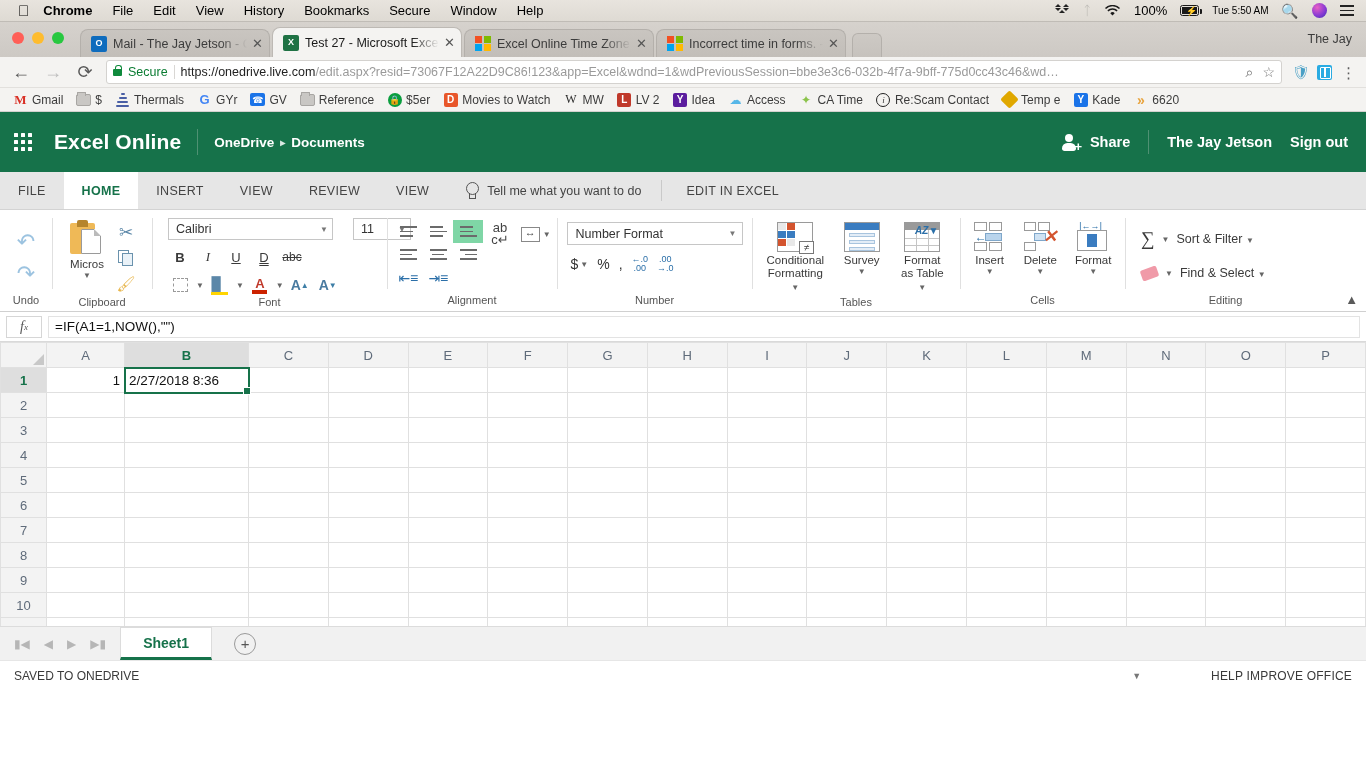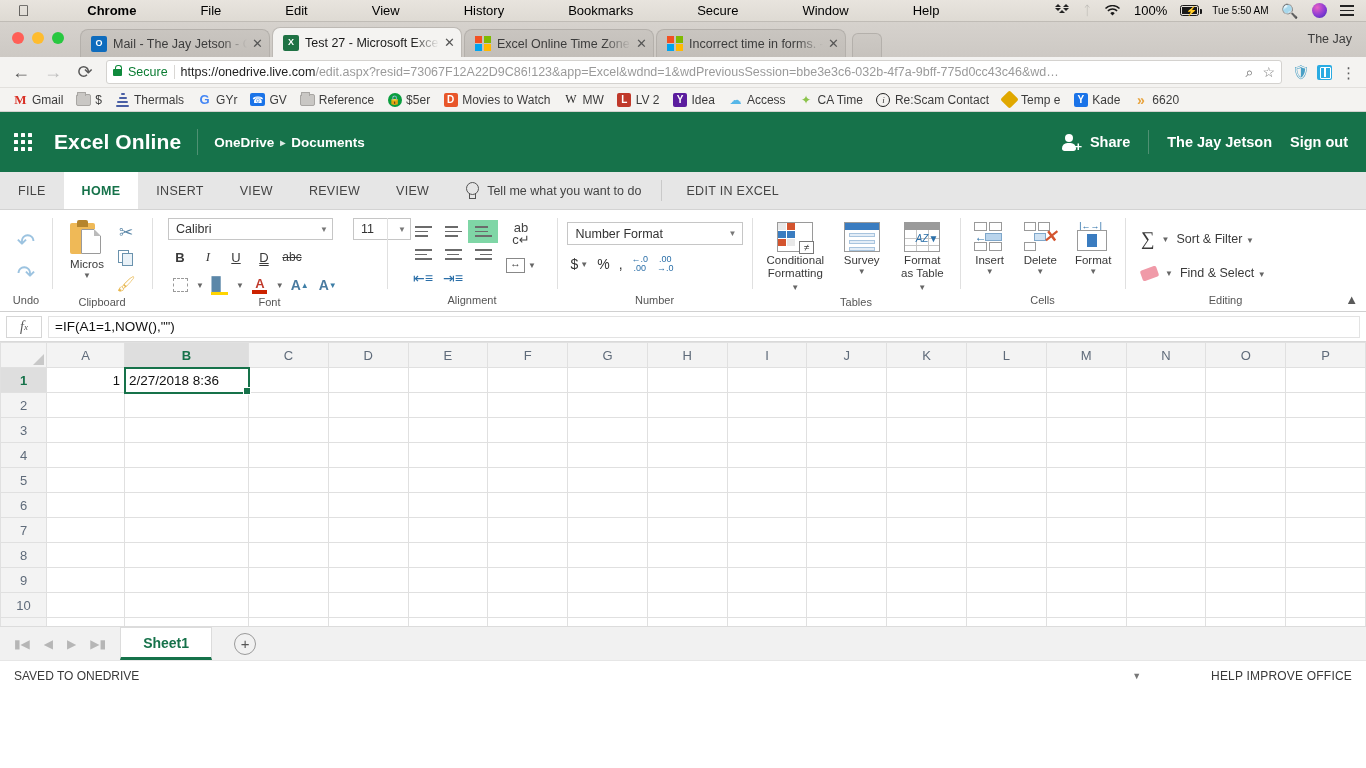--- a/index.html
+++ b/index.html
@@ -13,21 +13,21 @@
   
   .mac-menubar {
     height: 22px;
     background: linear-gradient(to bottom,#e8e4de 0%, #dedad3 100%);
     display: flex; align-items: center;
     font-size: 13px; color: #000;
     border-bottom: 1px solid #c0bcb6;
     padding: 0 8px;
   }
   .apple-logo { font-size: 15px; margin: 0 14px 0 10px; line-height: 1; }
-  .mac-menubar .mi { margin-right: 20px; white-space: nowrap; margin-left: 44px; }
+  .mac-menubar .mi { margin-right: 20px; white-space: nowrap; }
   .mac-menubar .mi.bold { font-weight: bold; }
   .mac-right { margin-left: auto; display: flex; align-items: center; gap: 13px; padding-right: 4px;}
   .mac-right .clock { font-size: 10px; }
   .dropbox-ic { width: 15px; height: 14px; position: relative; }
   .dropbox-ic i {
     position: absolute; width: 0; height: 0;
     border-left: 3.6px solid transparent; border-right: 3.6px solid transparent;
   }
   .dropbox-ic i.a { border-bottom: 3.4px solid #222; top:0; left:0; }
   .dropbox-ic i.b { border-bottom: 3.4px solid #222; top:0; left:7.4px; }
@@ -231,21 +231,21 @@
   
   .cf-ic{width:36px;height:30px;position:relative;border:1.3px solid #9a9a9a;background:#fff;}
   .cf-ic .c{position:absolute;width:8px;height:7px;}
   .tbl-ic{width:36px;height:30px;border:1.3px solid #9a9a9a;background:#fff;position:relative;}
   .tbl-ic .hd{position:absolute;left:0;right:0;top:0;height:7px;background:#3a7cc0;}
   .tbl-ic .ln{position:absolute;left:4px;right:4px;height:4px;background:#e3edf7;border:1px solid #a8c4de;}
   .fat-ic{width:36px;height:30px;border:1.3px solid #9a9a9a;background:#fff;position:relative;}
   .fat-ic .hd{position:absolute;left:0;right:0;top:0;height:7px;background:#9a9a9a;}
   .fat-ic .v{position:absolute;top:7px;bottom:0;width:1px;background:#c5c5c5;}
   .fat-ic .h{position:absolute;left:0;right:0;height:1px;background:#c5c5c5;}
-  .az{position:absolute;right:1px;bottom:8px;font-size:10px;color:#2b6fa8;font-weight:normal;line-height:9px;text-align:center;}
+  .az{position:absolute;right:1px;bottom:16px;font-size:10px;color:#2b6fa8;font-weight:bold;line-height:9px;text-align:center;}
   
   .cellic{width:32px;height:30px;position:relative;}
   .cellic .bx{position:absolute;border:1.2px solid #9a9a9a;background:#fff;}
   .sigma{font-size:19px;color:#3a3a3a;font-family:"Liberation Serif",serif;}
   .eraser{width:17px;height:11px;background:#f09aa8;border-radius:2px;transform:rotate(-20deg);}
   .editrow{display:flex;align-items:center;gap:7px;height:30px;}
   .editlbl{font-size:12.5px;color:#3a3a3a;cursor:pointer;}
   .collapse-rib{position:absolute;right:8px;bottom:4px;font-size:13px;color:#5a5a5a;cursor:pointer;}
 
   
@@ -676,21 +676,21 @@
               <i></i>
             </span>
           </span>
         <span class="align-cell">
             <span style="color:#2b6fa8;font-size:14px">⇤≡</span>
           </span>
         <span class="align-cell">
             <span style="color:#2b6fa8;font-size:14px">⇥≡</span>
           </span>
       </div>
-      <div style="display:flex;flex-direction:column;gap:12px;padding-top:2px">
+      <div style="display:flex;flex-direction:row;gap:12px;padding-top:2px">
         <span class="wrap-ic"><span>ab<br>c↵</span></span>
         <span style="display:flex;align-items:center;gap:3px">
             <span class="merge-ic"></span>
             <span class="caret">▼</span>
           </span>
       </div>
     </div>
     <div class="rgroup-label">Alignment</div>
   </div>
 

